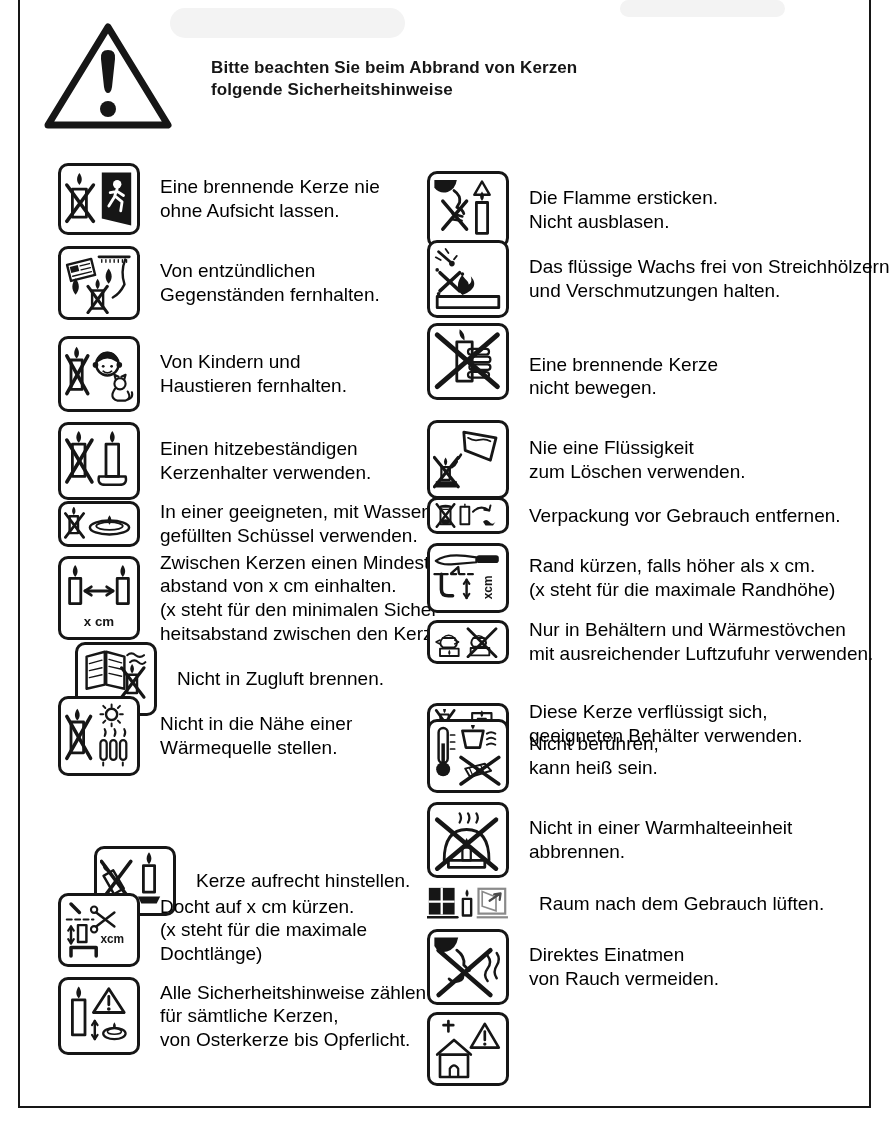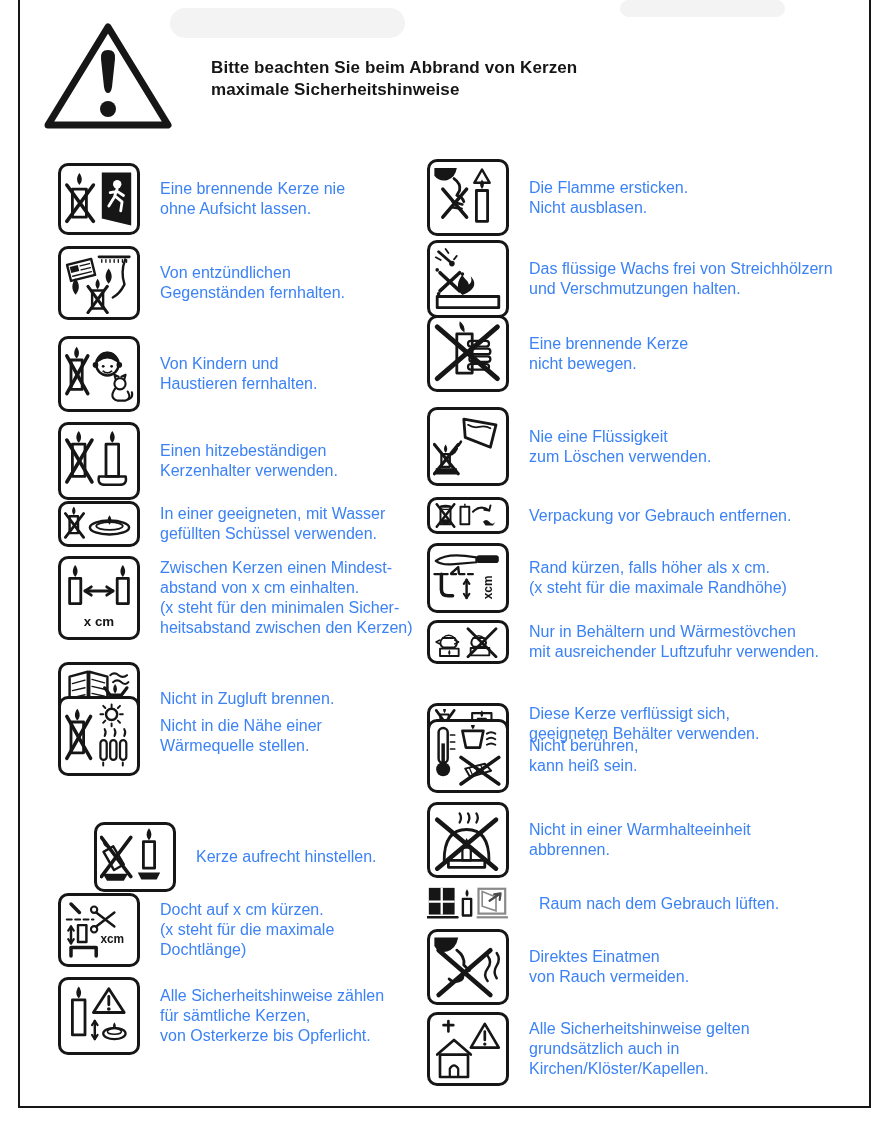--- a/index.html
+++ b/index.html
@@ -25,40 +25,40 @@
   #left-col{left:58px;width:362px;}
   #right-col{left:427px;width:450px;}
   .row{position:absolute;left:0;display:flex;align-items:center;gap:20px;}
   .icon-box{
     flex:0 0 auto;border:3px solid #161616;border-radius:10px;background:#fff;
     display:flex;align-items:center;justify-content:center;
     padding:3px;box-sizing:border-box;
   }
   .icon-box svg{width:100%;height:100%;display:block;}
   .icon-box.frameless{border:none;border-radius:0;padding:0;}
-  .txt{font-size:16px;line-height:1.24;white-space:nowrap;color:#3b82f6;}
+  .txt{font-size:19px;line-height:1.24;white-space:nowrap;color:#000000;}
 </style>
 </head>
 <body>
 
 <div class="frame"></div>
 <div class="smudge" id="smudge-1"></div>
 <div class="smudge" id="smudge-2"></div>
 
 <div id="hdr-triangle">
   <svg viewBox="0 0 132 112">
     <path d="M66 7 L126 105 H6 Z" fill="none" stroke="#161616" stroke-width="7" stroke-linejoin="round"></path>
     <path d="M66 30 q-8 0 -7 9 l3 28 q1 6 4 6 q3 0 4 -6 l3 -28 q1 -9 -7 -9 Z" fill="#161616"></path>
     <circle cx="66" cy="89" r="8" fill="#161616"></circle>
   </svg>
 </div>
 
 <div class="title">
   <span>Bitte beachten Sie beim Abbrand von Kerzen</span><br>
-  <span>maximale Sicherheitshinweise</span>
+  <span>folgende Sicherheitshinweise</span>
 </div>
 
 <div class="col" id="left-col">
     <div class="row" style="top: 163px; height: 72px;">
       <span class="icon-box" style="width: 82px; height: 100%;">
         <svg viewBox="0 0 100 84">
   <polygon points="54,4 96,4 96,80 54,70" fill="#161616"></polygon>
   <circle cx="76" cy="21" r="6" fill="#fff"></circle>
   <path d="M76 27 l-4 12 l-8 13 M73 38 l10 8 l-2 13 M66 33 l10 -2 l9 6" stroke="#fff" stroke-width="4" fill="none" stroke-linecap="round" stroke-linejoin="round"></path>
   <rect x="12" y="28" width="20" height="40" stroke="#161616" stroke-width="4" fill="none" stroke-linecap="round" stroke-linejoin="round"></rect>
@@ -147,21 +147,21 @@
   <path d="M16 16 c -4.5 -5 -4.5 -11 0 -17 c 4.5 6 4.5 12 0 17 Z" fill="#161616"></path>
   <rect x="76" y="18" width="16" height="36" stroke="#161616" stroke-width="4" fill="none" stroke-linecap="round" stroke-linejoin="round"></rect>
   <path d="M84 16 c -4.5 -5 -4.5 -11 0 -17 c 4.5 6 4.5 12 0 17 Z" fill="#161616"></path>
   <line x1="30" y1="36" x2="70" y2="36" stroke="#161616" stroke-width="4" fill="none" stroke-linecap="round" stroke-linejoin="round"></line>
   <path d="M30 36 l9 -6 M30 36 l9 6 M70 36 l-9 -6 M70 36 l-9 6" stroke="#161616" stroke-width="4" fill="none" stroke-linecap="round" stroke-linejoin="round"></path>
   <text x="50" y="86" font-size="19" font-weight="bold" fill="#161616" text-anchor="middle">x cm</text>
 </svg>
       </span>
       <div class="txt">Zwischen Kerzen einen Mindest-<br>abstand von x cm einhalten.<br>(x steht für den minimalen Sicher-<br>heitsabstand zwischen den Kerzen)</div>
     </div>
-    <div class="row" style="top: 662px; height: 74px;">
+    <div class="row" style="top: 642px; height: 74px; margin-left: 17px;">
       <span class="icon-box" style="width: 82px; height: 100%;">
         <svg viewBox="0 0 100 88">
   <path d="M8 12 L34 5 V52 L8 58 Z M36 5 L62 12 V58 L36 52 Z" stroke="#161616" stroke-width="3.5" fill="none" stroke-linecap="round" stroke-linejoin="round"></path>
   <path d="M12 22 l18 -5 M12 32 l18 -4 M12 42 l18 -4 M40 16 l18 5 M40 26 l18 4 M40 36 l18 4" stroke="#161616" stroke-width="2" fill="none" stroke-linecap="round" stroke-linejoin="round"></path>
   <path d="M66 10 q6 -5 12 0 t12 0 M70 20 q6 -5 12 0 t10 0" stroke="#161616" stroke-width="3" fill="none" stroke-linecap="round" stroke-linejoin="round"></path>
   <rect x="66" y="38" width="14" height="26" stroke="#161616" stroke-width="3.5" fill="none" stroke-linecap="round" stroke-linejoin="round"></rect>
   <path d="M73 36 c -3.6 -4 -3.6 -8.8 0 -13.600000000000001 c 3.6 4.800000000000001 3.6 9.600000000000001 0 13.600000000000001 Z" fill="#161616"></path>
   <line x1="58" y1="28" x2="90" y2="70" stroke="#161616" stroke-width="4.5" fill="none" stroke-linecap="round" stroke-linejoin="round"></line>
           <line x1="90" y1="28" x2="58" y2="70" stroke="#161616" stroke-width="4.5" fill="none" stroke-linecap="round" stroke-linejoin="round"></line>
 </svg>
@@ -179,21 +179,21 @@
   <path d="M68 2 v-1 M68 2 v3 M56 15 h-4 M84 15 h-4 M59 6 l-3 -3 M77 6 l3 -3 M59 24 l-3 3 M77 24 l3 3 M68 32 v-4" stroke="#161616" stroke-width="2.8" fill="none" stroke-linecap="round" stroke-linejoin="round"></path>
   <path d="M58 46 q3 -5 0 -10 M72 46 q3 -5 0 -10 M86 46 q3 -5 0 -10" stroke="#161616" stroke-width="2.8" fill="none" stroke-linecap="round" stroke-linejoin="round"></path>
   <rect x="52" y="52" width="9" height="28" rx="4.5" stroke="#161616" stroke-width="3.2" fill="none" stroke-linecap="round" stroke-linejoin="round"></rect>
   <rect x="66" y="52" width="9" height="28" rx="4.5" stroke="#161616" stroke-width="3.2" fill="none" stroke-linecap="round" stroke-linejoin="round"></rect>
   <rect x="80" y="52" width="9" height="28" rx="4.5" stroke="#161616" stroke-width="3.2" fill="none" stroke-linecap="round" stroke-linejoin="round"></rect>
   <path d="M56 84 v4 M84 84 v4" stroke="#161616" stroke-width="2.8" fill="none" stroke-linecap="round" stroke-linejoin="round"></path>
 </svg>
       </span>
       <div class="txt">Nicht in die Nähe einer<br>Wärmequelle stellen.</div>
     </div>
-    <div class="row" style="top: 822px; height: 70px; padding-left: 36px;">
+    <div class="row" style="top: 846px; height: 70px; padding-left: 36px;">
       <span class="icon-box" style="width: 82px; height: 100%;">
         <svg viewBox="0 0 100 80">
   <g transform="rotate(-30 22 46)">
     <rect x="14" y="26" width="16" height="30" stroke="#161616" stroke-width="3.5" fill="none" stroke-linecap="round" stroke-linejoin="round"></rect>
     <path d="M22 24 c -3.6 -4 -3.6 -8.8 0 -13.600000000000001 c 3.6 4.800000000000001 3.6 9.600000000000001 0 13.600000000000001 Z" fill="#161616"></path>
   </g>
   <path d="M4 64 h36 l-6 10 h-24 Z" fill="#161616"></path>
   <line x1="2" y1="12" x2="44" y2="68" stroke="#161616" stroke-width="5" fill="none" stroke-linecap="round" stroke-linejoin="round"></line>
           <line x1="44" y1="12" x2="2" y2="68" stroke="#161616" stroke-width="5" fill="none" stroke-linecap="round" stroke-linejoin="round"></line>
   <rect x="62" y="18" width="16" height="38" stroke="#161616" stroke-width="4" fill="none" stroke-linecap="round" stroke-linejoin="round"></rect>
@@ -232,21 +232,21 @@
   <path d="M44 52 l-4 6 M44 52 l4 6 M44 78 l-4 -6 M44 78 l4 -6" stroke="#161616" stroke-width="3" fill="none" stroke-linecap="round" stroke-linejoin="round"></path>
   <ellipse cx="72" cy="70" rx="16" ry="8" stroke="#161616" stroke-width="3.2" fill="none" stroke-linecap="round" stroke-linejoin="round"></ellipse>
   <ellipse cx="72" cy="67" rx="10" ry="4" stroke="#161616" stroke-width="2.2" fill="none" stroke-linecap="round" stroke-linejoin="round"></ellipse>
   <path d="M72 64 c -2.6999999999999997 -3 -2.6999999999999997 -6.6 0 -10.2 c 2.6999999999999997 3.5999999999999996 2.6999999999999997 7.199999999999999 0 10.2 Z" fill="#161616"></path>
 </svg>
       </span>
       <div class="txt">Alle Sicherheitshinweise zählen<br>für sämtliche Kerzen,<br>von Osterkerze bis Opferlicht.</div>
     </div>
   </div>
 <div class="col" id="right-col">
-    <div class="row" style="top: 159px; height: 77px; justify-content: space-between;">
+    <div class="row" style="top: 171px; height: 77px; justify-content: space-between;">
       <span class="icon-box" style="width: 82px; height: 100%;">
         <svg viewBox="0 0 100 88">
   <path d="M2 2 h32 q-2 13 -13 17 q-12 3 -19 -6 Z" fill="#161616"></path>
   <path d="M30 17 q10 7 8 17 l-4 7 q8 2 10 9" stroke="#161616" stroke-width="4" fill="none" stroke-linecap="round" stroke-linejoin="round"></path>
   <path d="M28 50 l14 4 M27 58 l14 2" stroke="#161616" stroke-width="3.5" fill="none" stroke-linecap="round" stroke-linejoin="round"></path>
   <line x1="14" y1="32" x2="48" y2="72" stroke="#161616" stroke-width="5" fill="none" stroke-linecap="round" stroke-linejoin="round"></line>
           <line x1="48" y1="32" x2="14" y2="72" stroke="#161616" stroke-width="5" fill="none" stroke-linecap="round" stroke-linejoin="round"></line>
   <path d="M70 4 l11 19 h-22 Z" stroke="#161616" stroke-width="3.5" fill="none" stroke-linecap="round" stroke-linejoin="round"></path>
   <path d="M70 32 c -3.6 -4 -3.6 -8.8 0 -13.600000000000001 c 3.6 4.800000000000001 3.6 9.600000000000001 0 13.600000000000001 Z" fill="#161616"></path>
   <rect x="62" y="34" width="16" height="44" stroke="#161616" stroke-width="4" fill="none" stroke-linecap="round" stroke-linejoin="round"></rect>
@@ -265,36 +265,36 @@
   <circle cx="6" cy="32" r="2.6" fill="#161616"></circle>
   <circle cx="42" cy="38" r="2.6" fill="#161616"></circle>
   <circle cx="8" cy="66" r="2.6" fill="#161616"></circle>
   <circle cx="42" cy="64" r="2.6" fill="#161616"></circle>
   <rect x="6" y="70" width="88" height="16" stroke="#161616" stroke-width="4" fill="none" stroke-linecap="round" stroke-linejoin="round"></rect>
   <path d="M42 68 c -9 -9 -8 -19 0 -29 c 3 7 9 8 9 14 c 5 -3 4 -8 3 -12 c 8 9 8 19 -12 27 Z" fill="#161616"></path>
 </svg>
       </span>
       <div class="txt">Das flüssige Wachs frei von Streichhölzern<br>und Verschmutzungen halten.</div>
     </div>
-    <div class="row" style="top: 315px; height: 77px;">
+    <div class="row" style="top: 323px; height: 77px; align-items: flex-end;">
       <span class="icon-box" style="width: 82px; height: 100%;">
         <svg viewBox="0 0 100 88">
   <rect x="34" y="16" width="22" height="56" stroke="#161616" stroke-width="4" fill="none" stroke-linecap="round" stroke-linejoin="round"></rect>
   <path d="M45 14 q-9 -5 -7 -16 q8 5 7 16 Z" fill="#161616"></path>
   <rect x="50" y="26" width="30" height="8" rx="4" stroke="#161616" stroke-width="3.2" fill="none" stroke-linecap="round" stroke-linejoin="round"></rect>
   <rect x="52" y="37" width="30" height="8" rx="4" stroke="#161616" stroke-width="3.2" fill="none" stroke-linecap="round" stroke-linejoin="round"></rect>
   <rect x="52" y="48" width="30" height="8" rx="4" stroke="#161616" stroke-width="3.2" fill="none" stroke-linecap="round" stroke-linejoin="round"></rect>
   <rect x="50" y="59" width="30" height="8" rx="4" stroke="#161616" stroke-width="3.2" fill="none" stroke-linecap="round" stroke-linejoin="round"></rect>
   <line x1="6" y1="6" x2="92" y2="80" stroke="#161616" stroke-width="7" fill="none" stroke-linecap="round" stroke-linejoin="round"></line>
           <line x1="92" y1="6" x2="6" y2="80" stroke="#161616" stroke-width="7" fill="none" stroke-linecap="round" stroke-linejoin="round"></line>
 </svg>
       </span>
       <div class="txt">Eine brennende Kerze<br>nicht bewegen.</div>
     </div>
-    <div class="row" style="top: 407px; height: 79px;">
+    <div class="row" style="top: 420px; height: 79px;">
       <span class="icon-box" style="width: 82px; height: 100%;">
         <svg viewBox="0 0 100 90">
   <path d="M44 6 L90 14 L82 46 L46 32 Z" stroke="#161616" stroke-width="4" fill="none" stroke-linecap="round" stroke-linejoin="round"></path>
   <path d="M50 14 q8 5 16 3 q9 -2 16 2" stroke="#161616" stroke-width="2.5" fill="none" stroke-linecap="round" stroke-linejoin="round"></path>
   <path d="M40 38 q-3 6 -7 8 M34 48 q-3 6 -7 8" stroke="#161616" stroke-width="3.5" fill="none" stroke-linecap="round" stroke-linejoin="round"></path>
   <rect x="12" y="56" width="12" height="18" stroke="#161616" stroke-width="3.2" fill="none" stroke-linecap="round" stroke-linejoin="round"></rect>
   <path d="M18 54 c -3.15 -3.5 -3.15 -7.699999999999999 0 -11.899999999999999 c 3.15 4.199999999999999 3.15 8.399999999999999 0 11.899999999999999 Z" fill="#161616"></path>
   <rect x="4" y="76" width="30" height="9" fill="#161616"></rect>
   <line x1="2" y1="42" x2="36" y2="84" stroke="#161616" stroke-width="4.5" fill="none" stroke-linecap="round" stroke-linejoin="round"></line>
           <line x1="36" y1="42" x2="2" y2="84" stroke="#161616" stroke-width="4.5" fill="none" stroke-linecap="round" stroke-linejoin="round"></line>
@@ -430,15 +430,14 @@
         <svg viewBox="0 0 100 88">
   <path d="M22 4 v15 M15 10 h14" stroke="#161616" stroke-width="3.8" fill="none" stroke-linecap="round" stroke-linejoin="round"></path>
   <path d="M6 52 L30 31 L54 52" stroke="#161616" stroke-width="3.8" fill="none" stroke-linecap="round" stroke-linejoin="round"></path>
   <rect x="10" y="52" width="40" height="32" stroke="#161616" stroke-width="3.8" fill="none" stroke-linecap="round" stroke-linejoin="round"></rect>
   <path d="M24 84 v-12 q6 -9 12 0 v12" stroke="#161616" stroke-width="3.2" fill="none" stroke-linecap="round" stroke-linejoin="round"></path>
   <path d="M74 8 L94 42 H54 Z" stroke="#161616" stroke-width="3.8" fill="none" stroke-linecap="round" stroke-linejoin="round"></path>
   <line x1="74" y1="19" x2="74" y2="31" stroke="#161616" stroke-width="3.8" fill="none" stroke-linecap="round" stroke-linejoin="round"></line>
   <circle cx="74" cy="37" r="2.4" fill="#161616"></circle>
 </svg>
       </span>
-      <div class="txt">Alle Sicherheitshinweise gelten<br>grundsätzlich auch in<br>Kirchen/Klöster/Kapellen.</div>
     </div>
   </div>
 
 </body></html>

